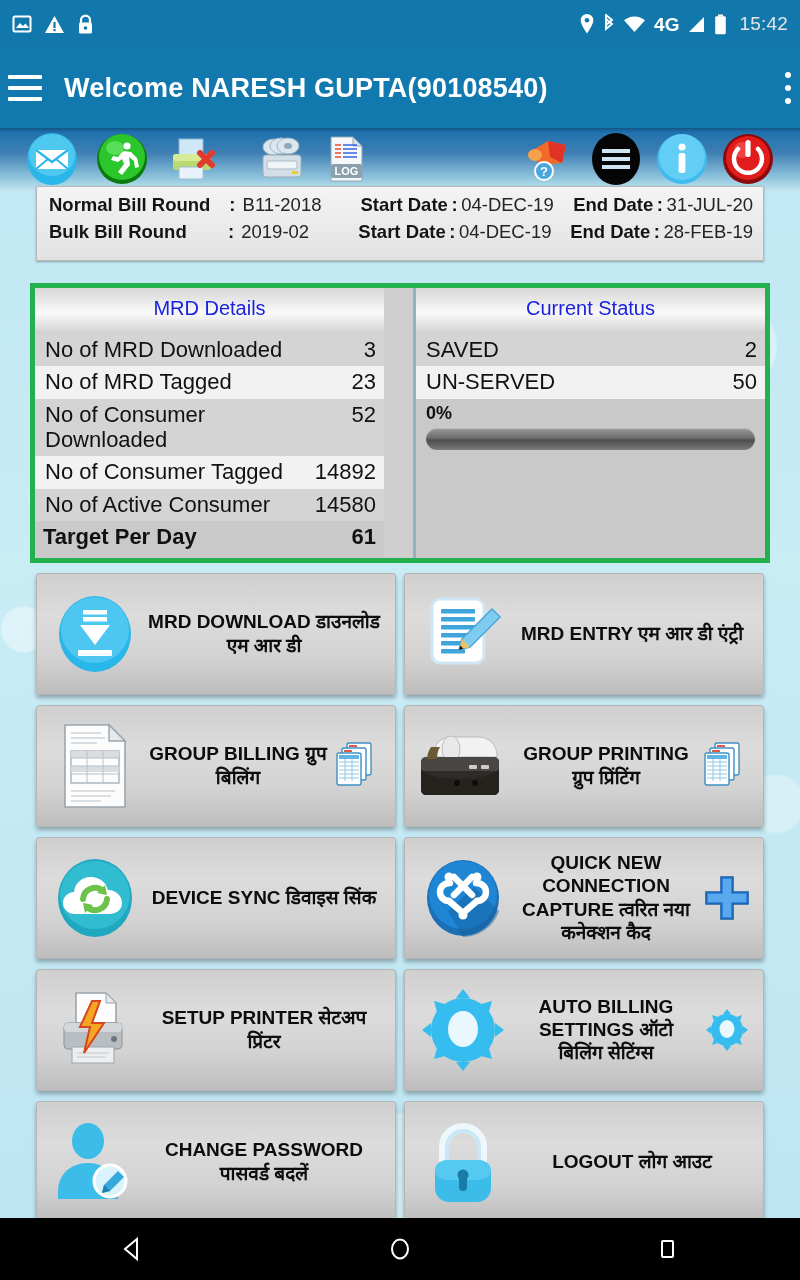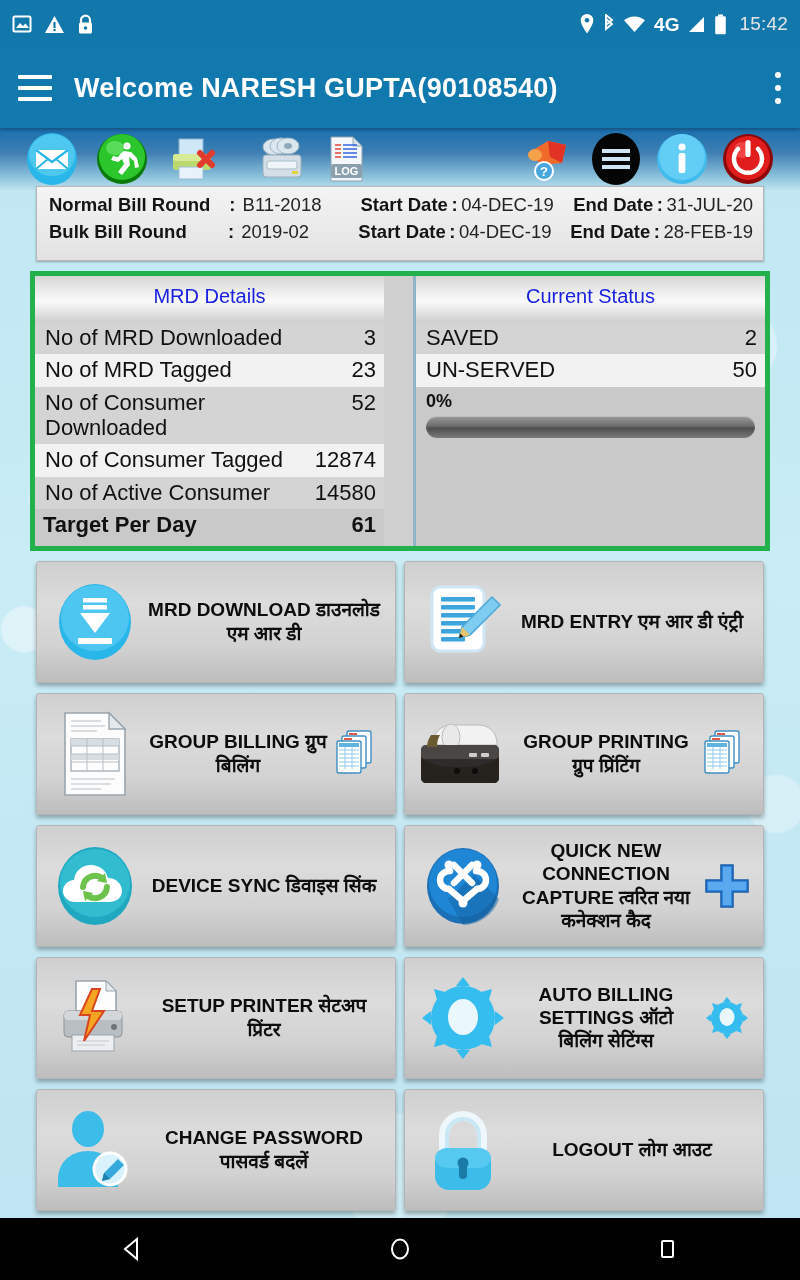--- a/index.html
+++ b/index.html
@@ -17,21 +17,21 @@
     display:flex; align-items:center; padding:0 12px;
   }
   .sb-left{ display:flex; align-items:center; gap:12px; }
   .sb-right{ margin-left:auto; display:flex; align-items:center; gap:8px; }
   .sb-right .clock{ color:#e5e5e5; font-size:19px; letter-spacing:.2px; margin-left:4px;}
   .sb-icon{ display:inline-flex; align-items:center; justify-content:center; }
 
   
   .appbar{
     height:80px; background:#1179ad;
-    display:flex; align-items:center; padding:0 18px;
+    display:flex; align-items:center; padding:0 8px;
     box-shadow:0 2px 3px rgba(0,0,0,.25);
     position:relative; z-index:5;
   }
   .hamburger{ width:34px; height:26px; display:flex; flex-direction:column; justify-content:space-between; margin-right:22px;}
   .hamburger i{ display:block; height:4px; background:#fff; border-radius:1px;}
   .appbar-title{ color:#fff; font-size:27px; font-weight:bold; letter-spacing:.2px; }
   .overflow{ margin-left:auto; width:8px; height:32px; display:flex; flex-direction:column; justify-content:space-between; align-items:center;}
   .overflow i{ width:6px; height:6px; background:#fff; border-radius:50%; display:block;}
 
   
@@ -71,21 +71,21 @@
   .billrow .c1{ width:190px; }
   .billrow .colon{ width:14px; font-weight:bold; color:#141414;}
   .billrow .val{ color:#232323; }
   .billrow .v1{ width:120px; }
   .billrow .sd{ font-weight:bold; margin-left:4px; }
   .billrow .v2{ width:118px; }
   .billrow .ed{ font-weight:bold; }
 
   
   .statsbox{
-    margin:10px 30px 0 30px; border:5px solid #22b14c; background:#cfcfcf;
+    margin:22px 30px 0 30px; border:5px solid #22b14c; background:#cfcfcf;
     display:flex; height:280px;gap:29px;
   }
   .statcol{ flex:1; background:#c9c9c9; display:flex; flex-direction:column; }
   .statcol + .statcol{ border-left:3px solid #8fb4c6; }
   .stat-head{
     background:linear-gradient(#d7d7d7 0%, #fafafa 55%, #cfcfcf 100%);
     color:#1a22e0; font-size:20px; text-align:center; padding:9px 0 14px;
     font-weight:normal;
   }
   .stat-rows{ flex:1; }
@@ -353,21 +353,21 @@
           <div class="srow even">
             <span class="k">No of MRD Tagged</span>
             <span class="v">23</span>
           </div>
           <div class="srow odd">
             <span class="k" style="max-width:200px">No of Consumer Downloaded</span>
             <span class="v">52</span>
           </div>
           <div class="srow even">
             <span class="k">No of Consumer Tagged</span>
-            <span class="v">12874</span>
+            <span class="v">14892</span>
           </div>
           <div class="srow odd">
             <span class="k">No of Active Consumer</span>
             <span class="v">14580</span>
           </div>
           <div class="srow plain bold">
             <span class="k">Target Per Day</span>
             <span class="v">61</span>
           </div>
         </div>

